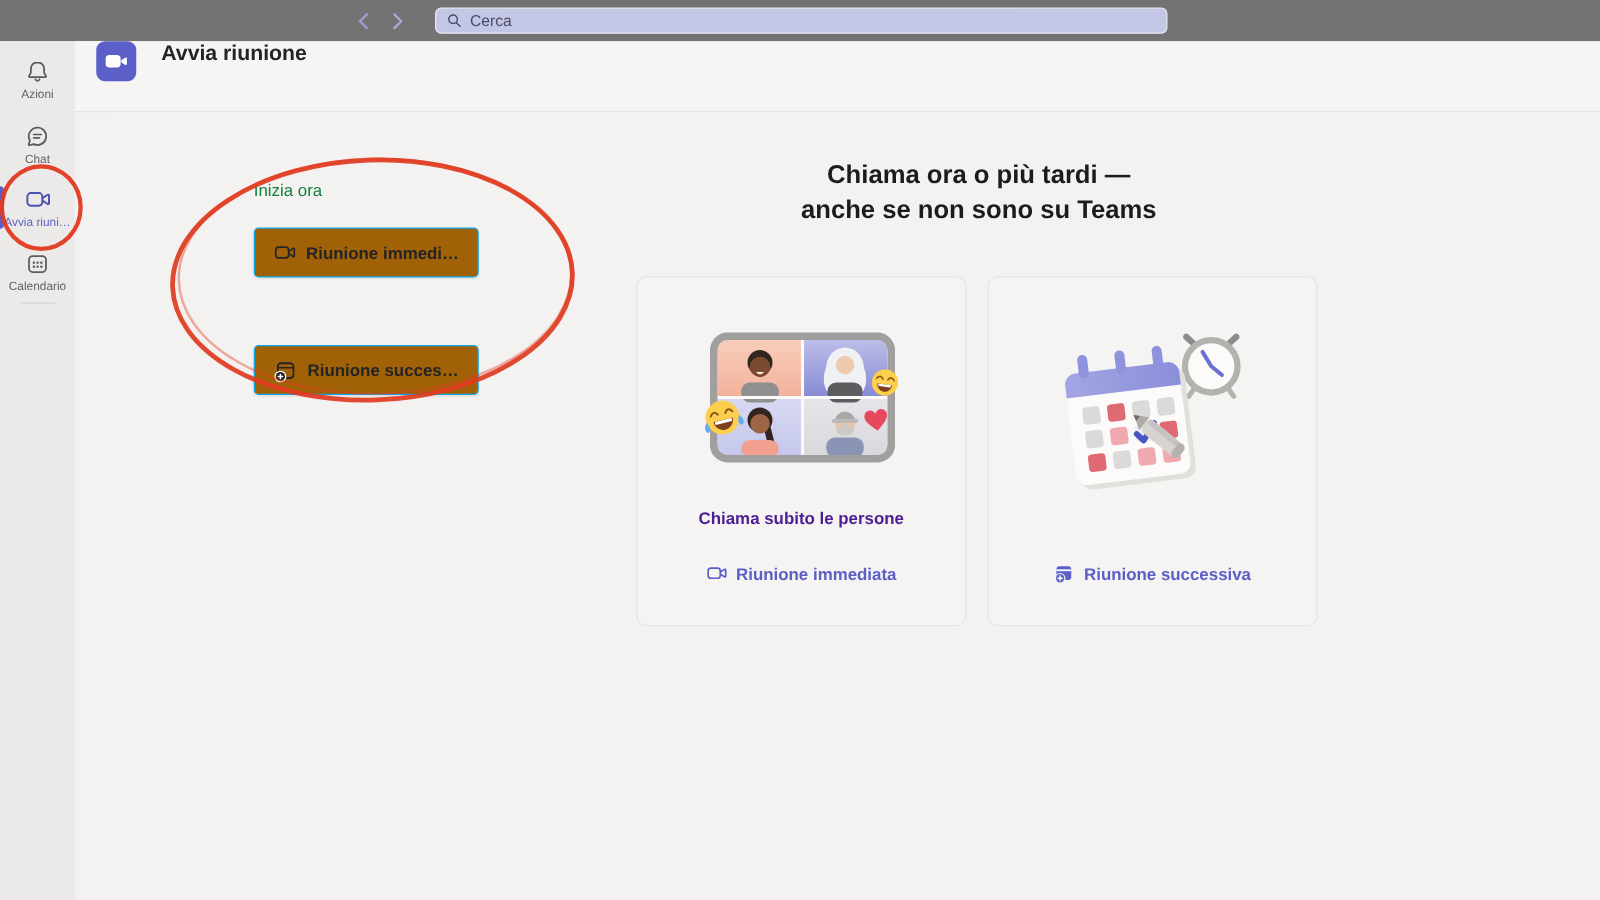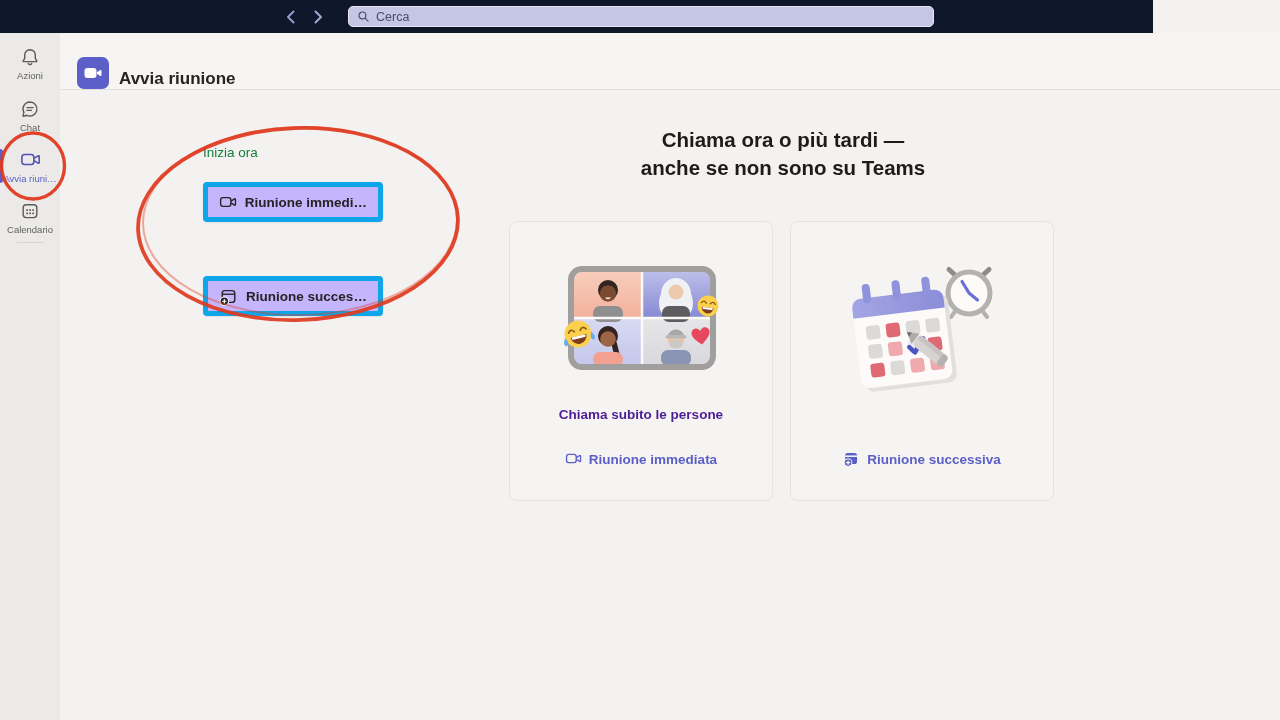--- a/index.html
+++ b/index.html
@@ -1,48 +1,48 @@
 <!DOCTYPE html>
 <html><head>
 <meta charset="utf-8">
 <style>
   html,body{margin:0;padding:0;}
   body{width:1280px;height:720px;overflow:hidden;position:relative;
        font-family:"Liberation Sans",sans-serif;background:#f3f2f0;}
   
-  .topbar{position:absolute;top:0;left:0;width:1153px;height:33px;background:#0f172a;}
+  .topbar{position:absolute;top:0;left:0;width:1280px;height:33px;background:#737373;}
   .chev{position:absolute;top:9px;width:14px;height:16px;cursor:pointer;}
   .chev.back{left:284px;}
   .chev.fwd{left:311px;}
   .search{position:absolute;left:348px;top:6px;width:586px;height:21px;box-sizing:border-box;
           background:#c4c6e5;border:1px solid #e7e8f4;border-radius:5px;
           display:flex;align-items:center;gap:6px;padding:0 8px;
           font-size:12.5px;color:#4b4d68;cursor:text;}
   
   .sidebar{position:absolute;top:33px;left:0;width:60px;height:687px;background:#ebeae8;padding-left:32px;}
   .side-item{position:absolute;left:0;width:60px;display:flex;flex-direction:column;
              align-items:center;gap:3px;cursor:pointer;}
   .side-item .lbl{font-size:9.5px;color:#616161;max-width:56px;white-space:nowrap;
                   overflow:hidden;text-overflow:ellipsis;}
   .side-item.active .lbl{color:#5b5fc7;}
   .active-bar{position:absolute;left:0;top:116px;width:3px;height:34px;background:#5b5fc7;
               border-radius:0 3px 3px 0;}
   .side-divider{position:absolute;top:209px;left:17px;width:27px;border-top:1px solid #d6d4d2;}
   
   .app-header{position:absolute;left:60px;top:33px;width:1220px;height:57px;box-sizing:border-box;
               background:#f6f5f3;border-bottom:1px solid #e2e0dd;
-              display:flex;align-items:flex-end;padding-left:17px;gap:10px;}
+              display:flex;align-items:flex-start;padding-left:17px;gap:20px;}
   .app-icon{width:32px;height:32px;border-radius:7px;background:#5b5fc7;
             display:flex;align-items:center;justify-content:center;}
   .app-title{font-size:17px;font-weight:bold;color:#252423;}
   
   .content{position:absolute;left:60px;top:90px;width:1220px;height:630px;background:#f3f2f0;}
   .start-label{position:absolute;left:143px;top:55px;font-size:13.5px;color:#15803d;}
   .mbtn{position:absolute;left:143px;width:180px;height:40px;box-sizing:border-box;
-        background:#c4b5fd;border:5px solid #0ea5e9;border-radius:4px;
+        background:#a16207;border:1px solid #0ea5e9;border-radius:4px;
         box-shadow:0 1px 2px rgba(0,0,0,.07);
         display:flex;align-items:center;justify-content:center;gap:8px;
         font-size:13.5px;font-weight:bold;color:#242424;cursor:pointer;}
   .mbtn.first{top:92px;}
   .mbtn.second{top:142px;margin-top:44px;}
   .heading{position:absolute;left:449px;top:36px;width:548px;text-align:center;
            font-size:20.5px;font-weight:bold;color:#1d1c1b;line-height:28px;}
   .cards{position:absolute;left:449px;top:131px;display:flex;gap:17px;}
   .card{position:relative;width:264px;height:280px;box-sizing:border-box;
         background:#f5f4f2;border:1px solid #e6e4e1;border-radius:8px;}

